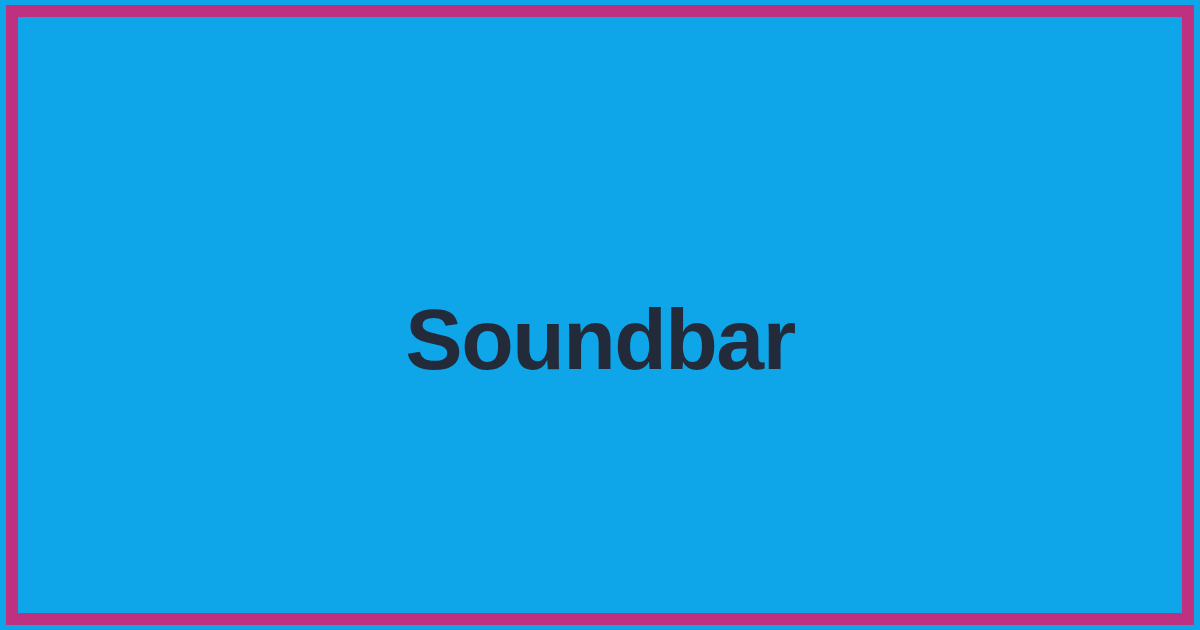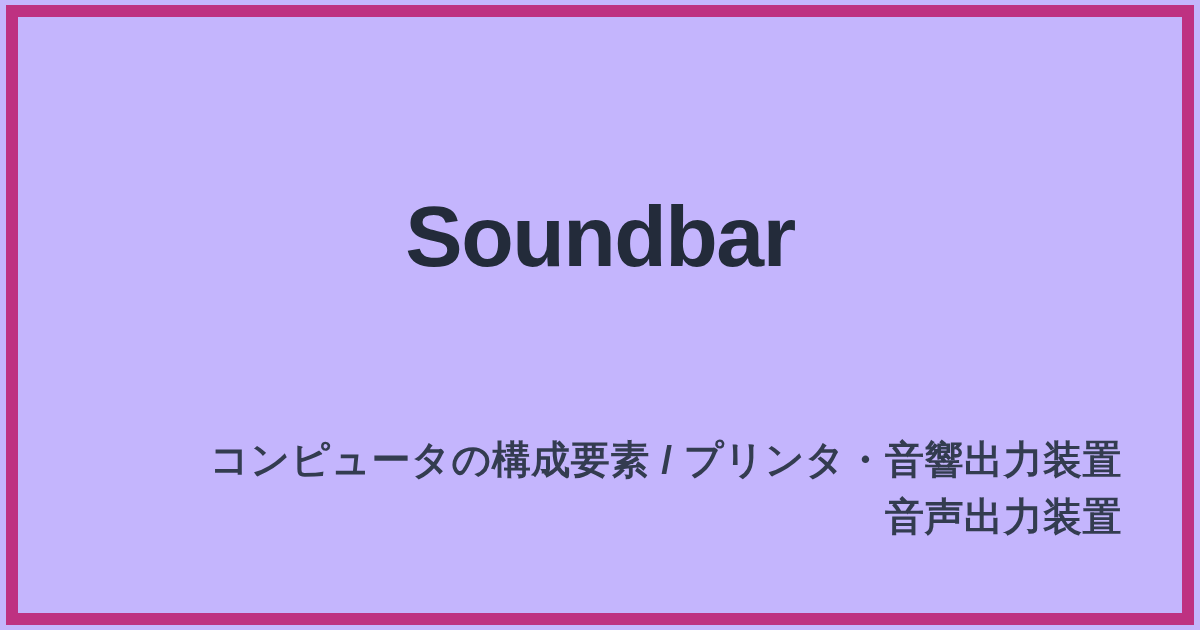--- a/index.html
+++ b/index.html
@@ -72,30 +72,26 @@
     font-weight: 700;
     line-height: 57px;
     letter-spacing: 0.5px;
     color: #333c50;
     white-space: nowrap;
   }
 </style>
 </head>
 <body>
 
-<div class="card" style="background: #c4b5fd;">
+<div class="card" style="background: #0ea5e9;">
 
   <div class="frame" style="border-color: rgb(190, 49, 129); border-width: 12px;"></div>
 
   <div class="content">
 
     <div class="title-row">
       <h1 class="title" style="color: rgb(35, 43, 58);">Soundbar</h1>
     </div>
 
-    <div class="subtitle-block">
-      <span class="subtitle-line" style="color: rgb(51, 60, 80);">コンピュータの構成要素 / プリンタ・音響出力装置</span>
-      <span class="subtitle-line" style="color: rgb(51, 60, 80);">音声出力装置</span>
-    </div>
 
   </div>
 
 </div>
 
 </body></html>

